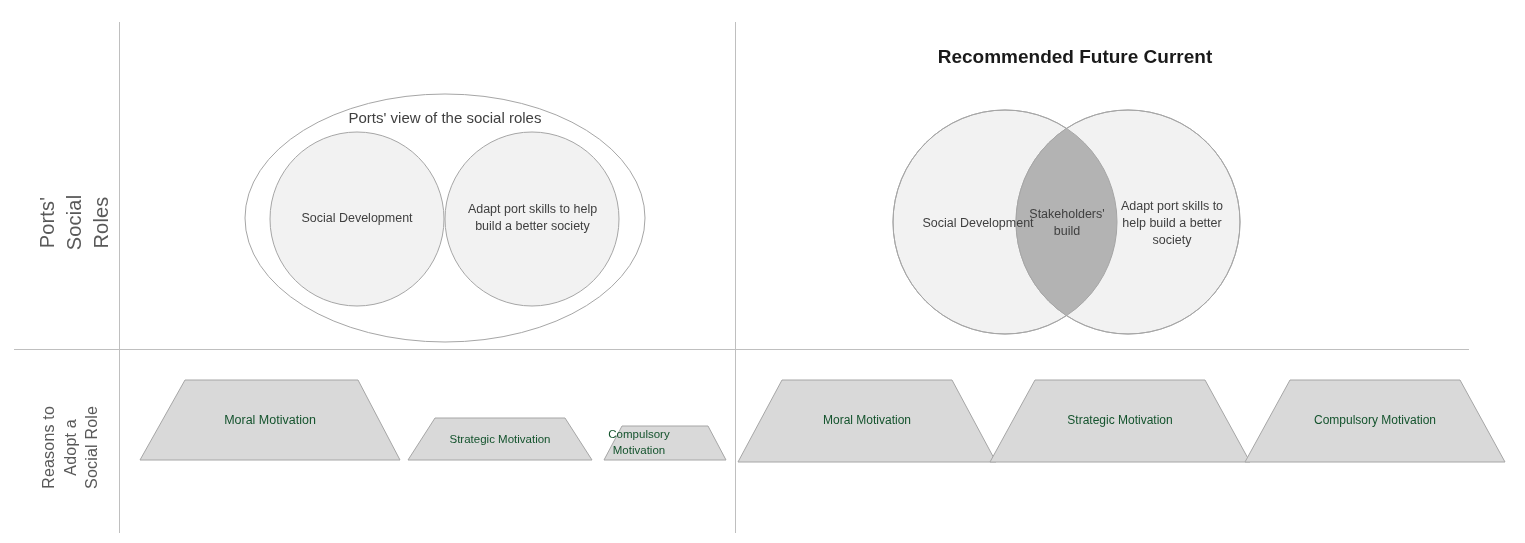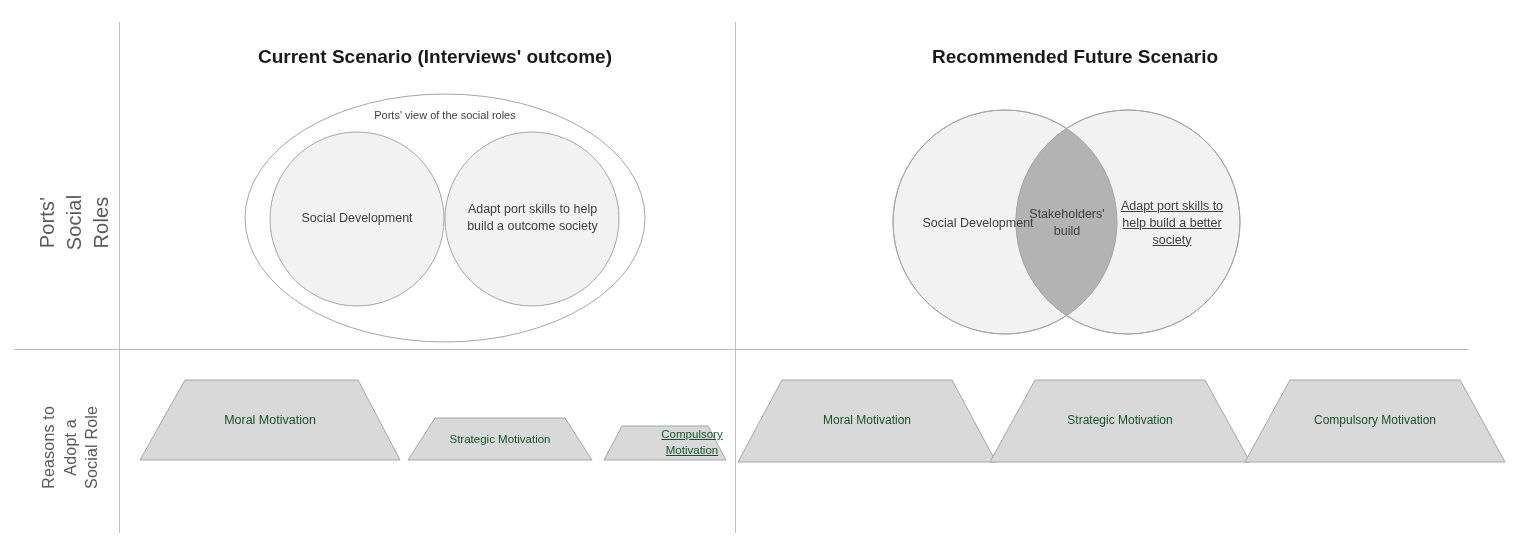--- a/index.html
+++ b/index.html
@@ -79,21 +79,21 @@
     position: absolute;
   }
   .venn-svg { display: block; }
   .venn-caption, .circle-label {
     position: absolute;
     text-align: center;
     color: #404040;
     line-height: 1.35;
     pointer-events: none;
   }
-  .venn-caption { font-size: 11px; }
+  .venn-caption { font-size: 15px; }
   .circle-label { font-size: 12.5px; }
   .lens-label   { font-size: 12.5px; }
   
   .trap-group { position: absolute; }
   .trap-label {
     position: absolute;
     text-align: center;
     color: #14532d;
     line-height: 1.35;
     pointer-events: none;
@@ -109,67 +109,66 @@
   <div class="h-divider" style="left:14px; top:349px; width:1455px;"></div>
 
   <div class="axis-label" id="axis-roles">
     <span>Ports' Social Roles</span>
   </div>
   <div class="axis-label" id="axis-reasons">
     <span>Reasons to Adopt a
 Social Role</span>
   </div>
 
-  <div class="scenario-title" id="title-current">Current Scenario (Interviews' outcome)</div>
-  <div class="scenario-title" id="title-future">Recommended Future Scenario</div>
+  <div class="scenario-title" id="title-future">Recommended Future Current</div>
 
   <div class="venn-stage" style="left:240px; top:92px; width:410px; height:252px;">
     <svg class="venn-svg" width="410" height="252" viewBox="0 0 410 252">
       <ellipse cx="205" cy="126" rx="200" ry="124" fill="#ffffff" stroke="#a6a6a6" stroke-width="1"></ellipse>
       <circle cx="117" cy="127" r="87" fill="#f2f2f2" stroke="#a6a6a6" stroke-width="1"></circle>
       <circle cx="292" cy="127" r="87" fill="#f2f2f2" stroke="#a6a6a6" stroke-width="1"></circle>
     </svg>
     <div class="venn-caption" style="left:55px; top:16px; width:300px;">Ports' view of the social roles</div>
     <div class="circle-label" style="left:37px; top:118px; width:160px;">Social Development</div>
     <div class="circle-label" style="left:215px; top:109px; width:155px; white-space:pre-line;">Adapt port skills to help
-build a outcome society</div>
+build a better society</div>
   </div>
 
   <div class="venn-stage" style="left:890px; top:105px; width:356px; height:235px;">
     <svg class="venn-svg" width="356" height="235" viewBox="0 0 356 235">
       <defs>
         <clipPath id="clip-left-circle">
           <circle cx="115" cy="117" r="112"></circle>
         </clipPath>
       </defs>
       <circle cx="115" cy="117" r="112" fill="#f2f2f2" stroke="#a6a6a6" stroke-width="1"></circle>
       <circle cx="238" cy="117" r="112" fill="#f2f2f2" stroke="#a6a6a6" stroke-width="1"></circle>
       <g clip-path="url(#clip-left-circle)">
         <circle cx="238" cy="117" r="112" fill="#b3b3b3" stroke="none"></circle>
       </g>
       <circle cx="115" cy="117" r="112" fill="none" stroke="#a6a6a6" stroke-width="1"></circle>
       <circle cx="238" cy="117" r="112" fill="none" stroke="#a6a6a6" stroke-width="1"></circle>
     </svg>
     <div class="circle-label" style="left:8px; top:110px; width:160px;">Social Development</div>
     <div class="lens-label circle-label" style="left:138px; top:101px; width:78px; white-space:pre-line;">Stakeholders'
 build</div>
-    <div class="circle-label" style="left:218px; top:93px; width:128px; white-space:pre-line;text-decoration:underline;">Adapt port skills to
+    <div class="circle-label" style="left:218px; top:93px; width:128px; white-space:pre-line;">Adapt port skills to
 help build a better
 society</div>
   </div>
 
   <div class="trap-group" style="left:130px; top:374px; width:600px; height:95px;">
     <svg width="600" height="95" viewBox="0 0 600 95">
       <polygon points="55,6 228,6 270,86 10,86" fill="#d9d9d9" stroke="#a6a6a6" stroke-width="1"></polygon>
       <polygon points="305,44 435,44 462,86 278,86" fill="#d9d9d9" stroke="#a6a6a6" stroke-width="1"></polygon>
       <polygon points="492,52 578,52 596,86 474,86" fill="#d9d9d9" stroke="#a6a6a6" stroke-width="1"></polygon>
     </svg>
     <div class="trap-label" style="left:55px; top:38px; width:170px; font-size:12.5px;">Moral Motivation</div>
     <div class="trap-label" style="left:295px; top:58px; width:150px; font-size:11.5px;">Strategic Motivation</div>
-    <div class="trap-label" style="left:517px; top:53px; width:90px; font-size:11.5px; white-space:pre-line;text-decoration:underline;">Compulsory
+    <div class="trap-label" style="left:464px; top:53px; width:90px; font-size:11.5px; white-space:pre-line;">Compulsory
 Motivation</div>
   </div>
 
   <div class="trap-group" style="left:730px; top:374px; width:785px; height:95px;">
     <svg width="785" height="95" viewBox="0 0 785 95">
       <polygon points="52,6 222,6 266,88 8,88" fill="#d9d9d9" stroke="#a6a6a6" stroke-width="1"></polygon>
       <polygon points="305,6 475,6 520,88 260,88" fill="#d9d9d9" stroke="#a6a6a6" stroke-width="1"></polygon>
       <polygon points="560,6 730,6 775,88 515,88" fill="#d9d9d9" stroke="#a6a6a6" stroke-width="1"></polygon>
     </svg>
     <div class="trap-label" style="left:52px; top:38px; width:170px; font-size:12px;">Moral Motivation</div>

